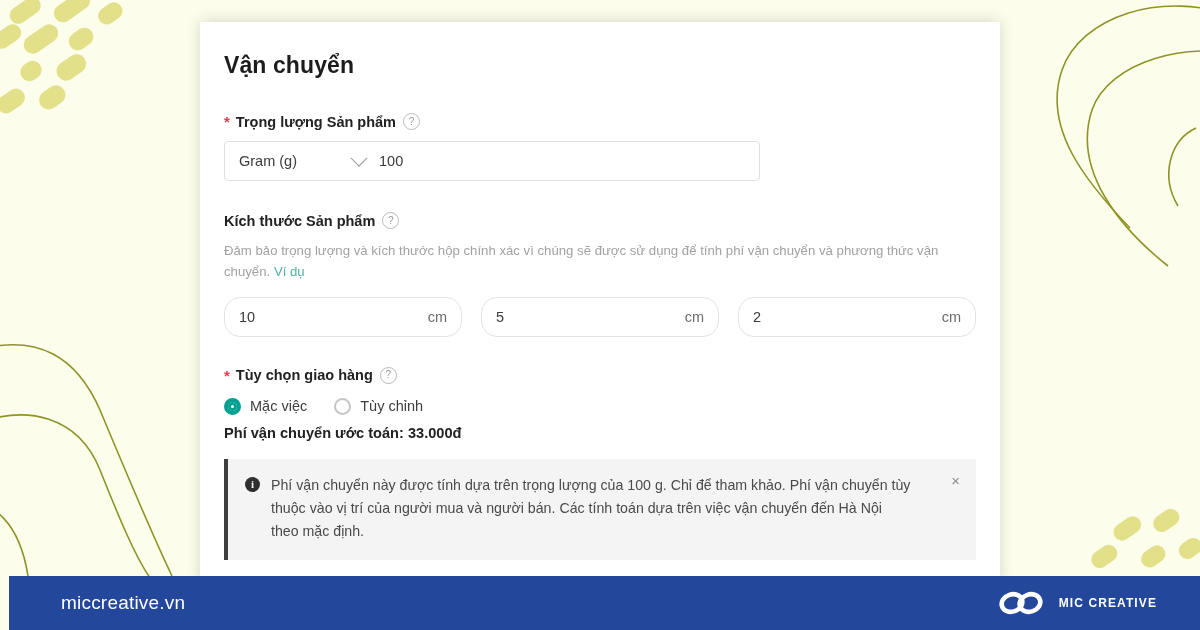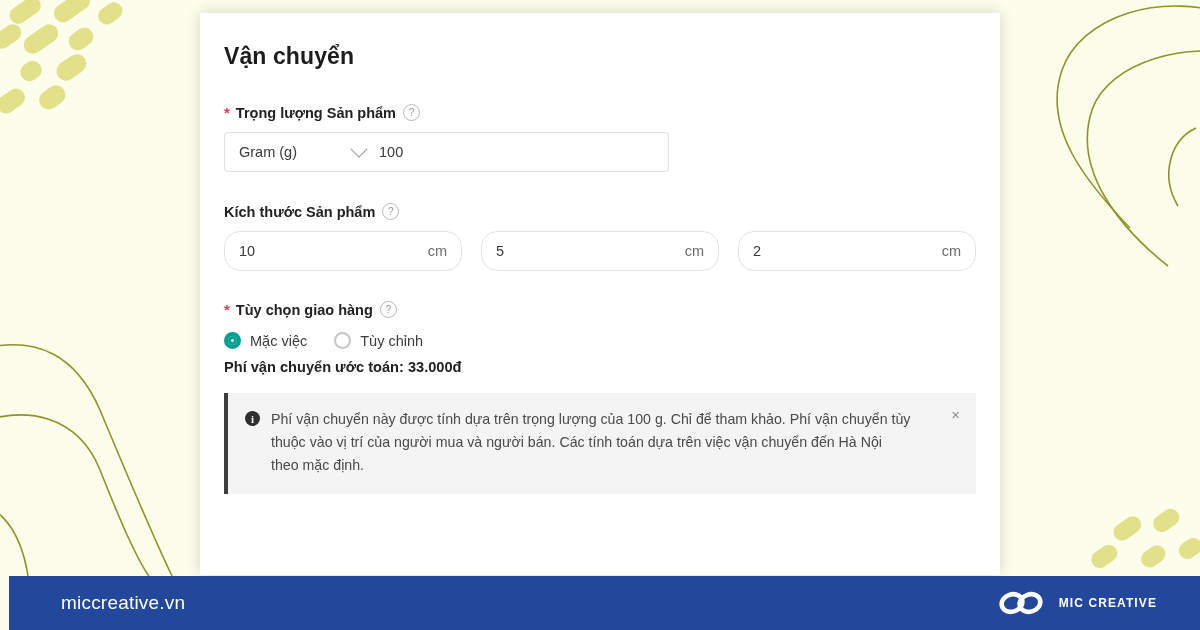--- a/index.html
+++ b/index.html
@@ -21,21 +21,21 @@
     inset: 0;
     width: 1200px;
     height: 630px;
     pointer-events: none;
   }
 
   
   #screenshot-card {
     position: absolute;
     left: 200px;
-    top: 13px;
+    top: 22px;
     width: 800px;
     height: 562px;
     background: #ffffff;
     box-shadow: 0 0 14px rgba(0,0,0,0.16);
     overflow: hidden;
   }
 
   .card-inner {
     padding: 30px 24px 0 24px;
   }
@@ -77,21 +77,21 @@
     color: #9a9a9a;
     font-size: 10px;
     line-height: 1;
     font-weight: normal;
     margin-left: 2px;
     flex: none;
   }
 
   
   .weight-box {
-    width: 445px;
+    width: 536px;
     height: 40px;
     border: 1px solid #e0e0e0;
     border-radius: 4px;
     display: flex;
     align-items: center;
     box-sizing: border-box;
     background: #fff;
   }
   .unit-select {
     display: flex;
@@ -304,20 +304,24 @@
         <span class="chev"></span>
       </div>
       <div class="weight-value">100</div>
     </div>
 
     <div class="field-label plain" style="margin-top:31px;align-items:flex-end;">
       <span>Kích thước Sản phẩm</span>
       <span class="help-icon">?</span>
     </div>
 
+    <p class="hint-text">
+      <span>Đảm bảo trọng lượng và kích thước hộp chính xác vì chúng sẽ được sử dụng để tính phí vận chuyển và phương thức vận chuyển.</span>
+      <a class="hint-link" href="#">Ví dụ</a>
+    </p>
 
     <div class="dims-row">
       <div class="dim-box">
         <span class="dim-val">10</span>
         <span class="dim-unit">cm</span>
       </div>
       <div class="dim-box">
         <span class="dim-val">5</span>
         <span class="dim-unit">cm</span>
       </div>

